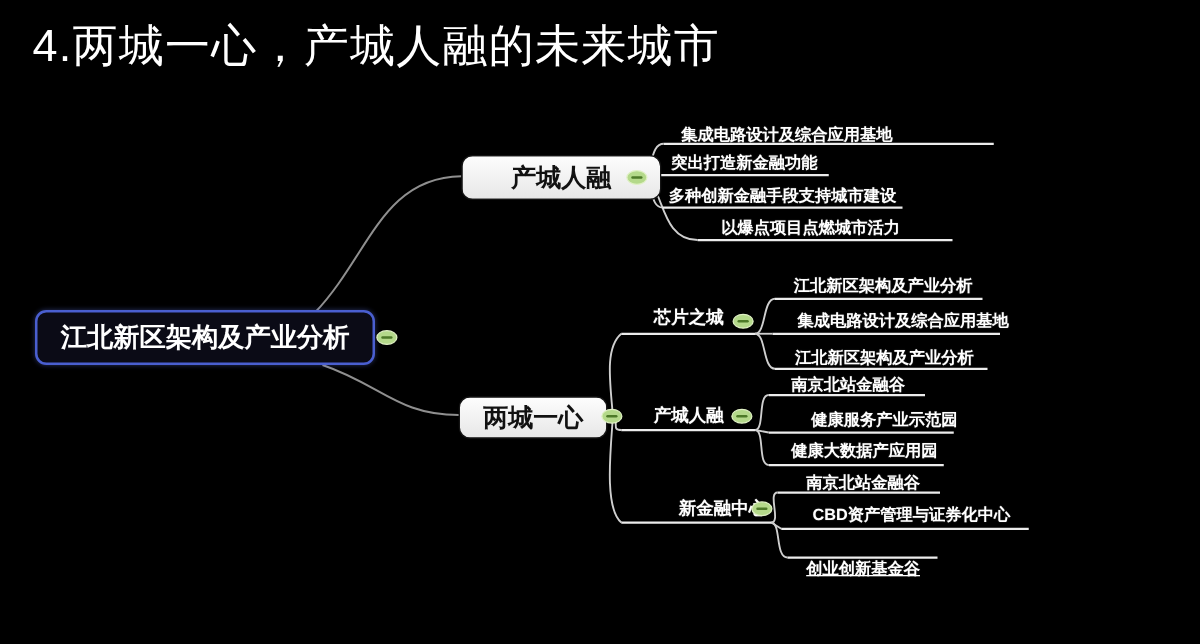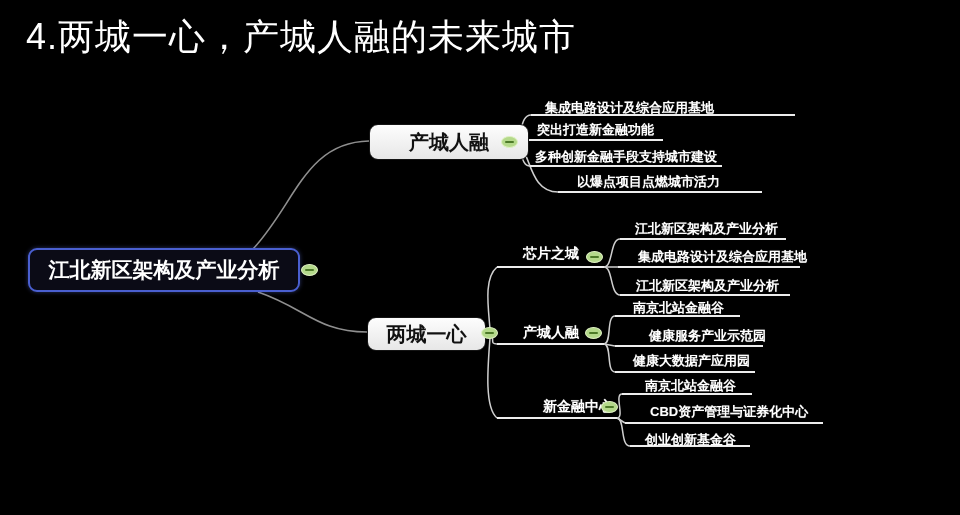--- a/index.html
+++ b/index.html
@@ -134,13 +134,13 @@
 <div class="topic lv3" style="left:635px;top:220px;">江北新区架构及产业分析</div>
 <div class="topic lv3" style="left:638px;top:248px;">集成电路设计及综合应用基地</div>
 <div class="topic lv3" style="left:636px;top:277px;">江北新区架构及产业分析</div>
 
 <div class="topic lv3" style="left:633px;top:299px;">南京北站金融谷</div>
 <div class="topic lv3" style="left:633px;top:327px;margin-left:16px;">健康服务产业示范园</div>
 <div class="topic lv3" style="left:633px;top:352px;text-align:right;">健康大数据产应用园</div>
 
 <div class="topic lv3" style="left:645px;top:377px;">南京北站金融谷</div>
 <div class="topic lv3" style="left:650px;top:403px;">CBD资产管理与证券化中心</div>
-<div class="topic lv3" style="left:645px;top:431px;">创业创新基金谷</div>
+<div class="topic lv3" style="left:645px;top:446px;text-decoration:underline;">创业创新基金谷</div>
 
 </body></html>

